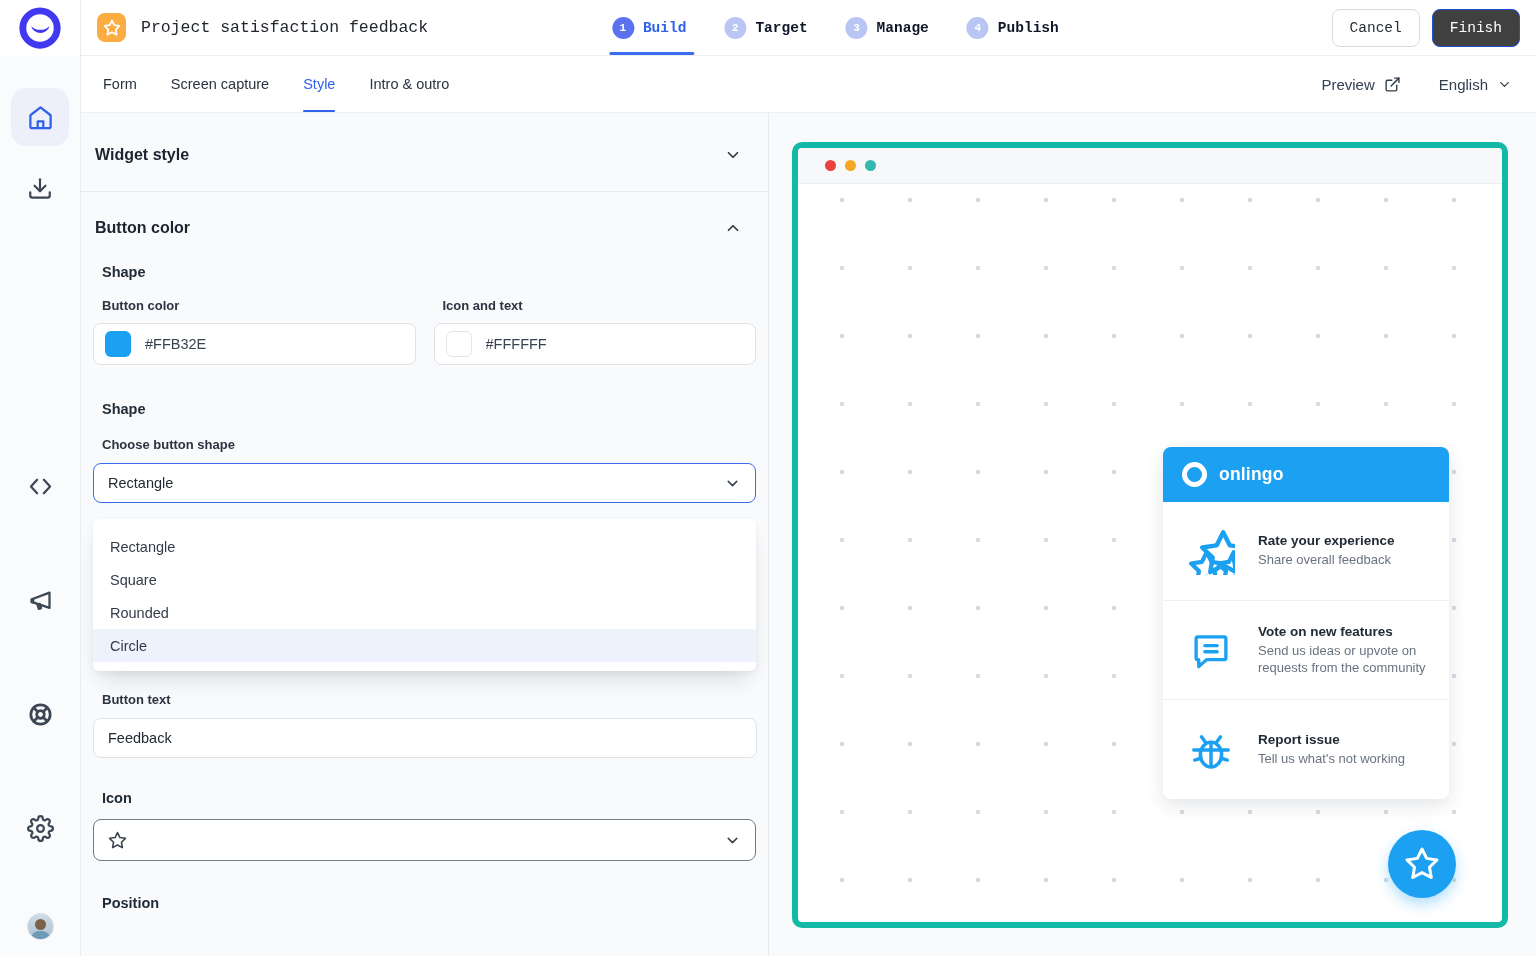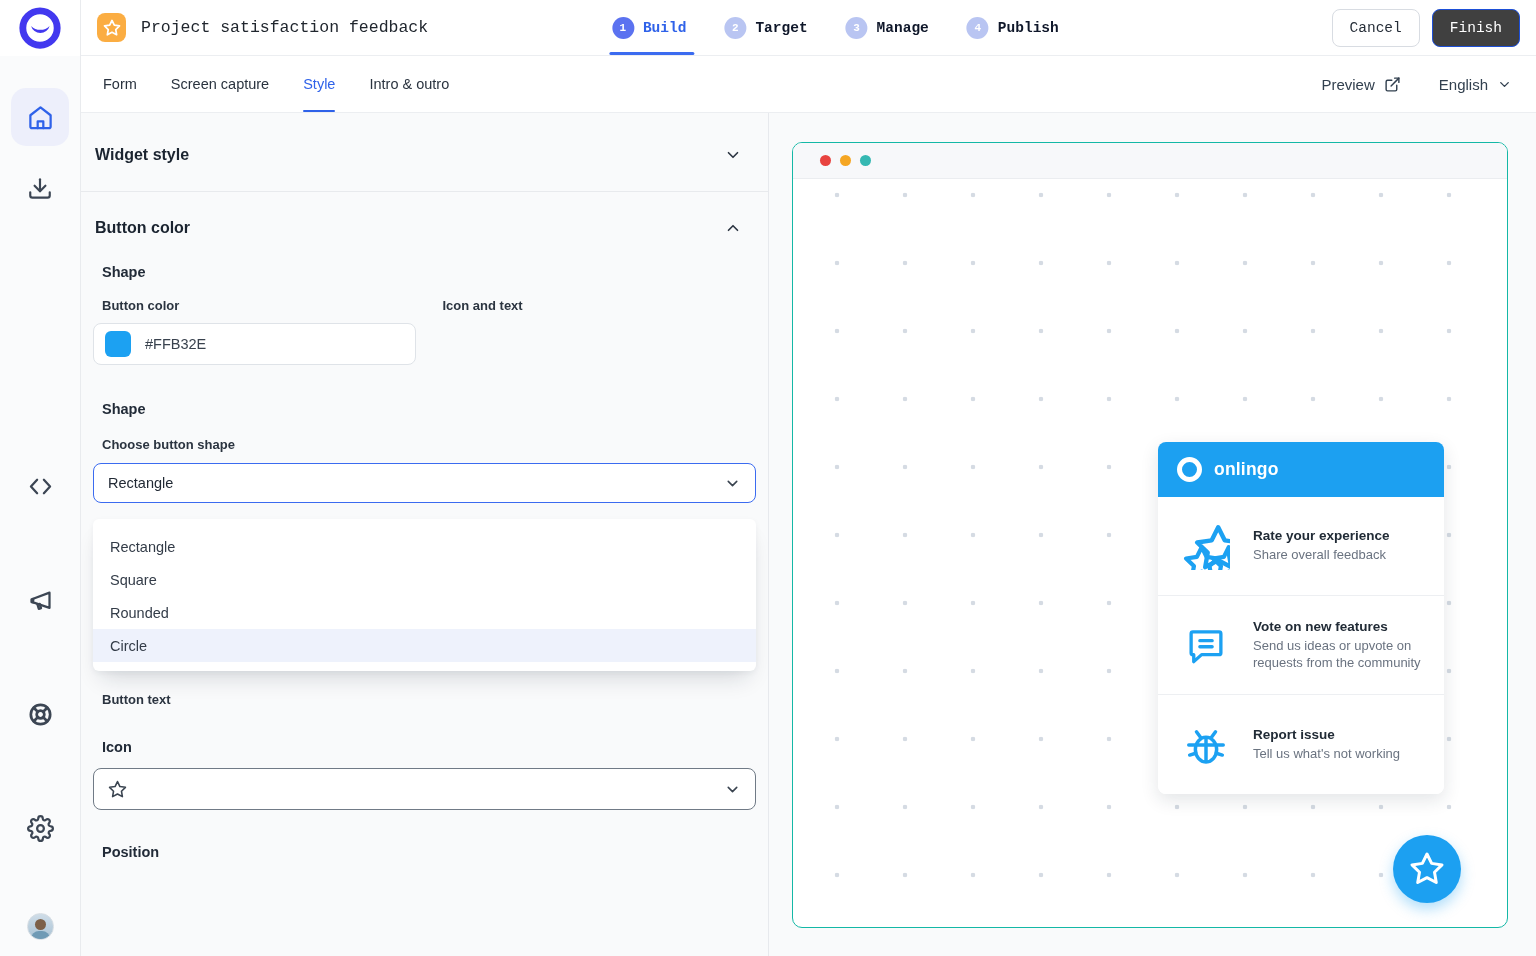--- a/index.html
+++ b/index.html
@@ -93,21 +93,21 @@
   .text-input input { border:0; outline:0; background:transparent; font-size:14.5px; color:#222a35;
     padding:0 14px; width:100%; font-family:"Liberation Sans", sans-serif; }
 
   .icon-h { margin-top:32px; }
   .icon-select { margin:13px 12px 0 12px; height:42px; border-color:#707a86; }
   .pos-h { margin-top:34px; }
 
   
   .preview { flex:1; position:relative; }
   .mock { position:absolute; left:23px; top:29px; right:28px; bottom:28px; background:#fff;
-    border:1px solid #14b8a6; border-radius:10px; overflow:hidden; }
+    border:6px solid #14b8a6; border-radius:10px; overflow:hidden; }
   .mock-head { height:36px; background:#f7f8fa; border-bottom:1px solid #ebedf0; display:flex;
     align-items:center; gap:9px; padding-left:27px; }
   .dot { width:11px; height:11px; border-radius:50%; }
   .mock-body { position:absolute; left:0; right:0; top:36px; bottom:0;
     background-image:radial-gradient(circle, #d5dbe3 2px, transparent 2.6px);
     background-size:68px 68px; background-position:10px -18px; }
 
   .widget { position:absolute; left:365px; top:263px; width:286px; border-radius:8px;
     box-shadow:0 6px 18px rgba(25,39,60,.12); background:#fff; }
   .widget-head { height:55px; background:#1ca0f1; border-radius:8px 8px 0 0; display:flex; align-items:center;
@@ -283,20 +283,24 @@
         <div class="colors-row">
           <div class="color-field">
             <div class="lab">Button color</div>
             <div class="color-box inputish">
               <span class="swatch" style="background: rgb(28, 161, 242);"></span>
               <input value="#FFB32E" style="">
             </div>
           </div>
           <div class="color-field">
             <div class="lab">Icon and text</div>
+            <div class="color-box inputish">
+              <span class="swatch white" style="background: rgb(255, 255, 255);"></span>
+              <input value="#FFFFFF" style="">
+            </div>
           </div>
         </div>
 
         <div class="sub-h shape-h">Shape</div>
         <div class="lab shape-lab">Choose button shape</div>
 
         <div class="select inputish focused">
           <span class="sel-text">Rectangle</span>
           <svg width="17" height="17" viewBox="0 0 24 24" fill="none" stroke="#3a4450" stroke-width="2.2" stroke-linejoin="round" stroke-linecap="round">
               <path d="M6 9l6 6 6-6"></path>
@@ -304,20 +308,23 @@
         </div>
 
         <div class="dropdown">
           <div class="option">Rectangle</div>
           <div class="option">Square</div>
           <div class="option">Rounded</div>
           <div class="option highlighted">Circle</div>
         </div>
 
         <div class="lab bt-lab">Button text</div>
+        <div class="text-input inputish">
+          <input value="Feedback" style="">
+        </div>
 
         <div class="sub-h icon-h">Icon</div>
         <div class="select inputish icon-select">
           <svg width="19" height="19" viewBox="0 0 24 24" stroke-width="2" color="#3a4450">
               <use href="#star-sym"></use>
             </svg>
           <svg width="17" height="17" viewBox="0 0 24 24" fill="none" stroke="#3a4450" stroke-width="2.2" stroke-linejoin="round" stroke-linecap="round">
               <path d="M6 9l6 6 6-6"></path>
             </svg>
         </div>

